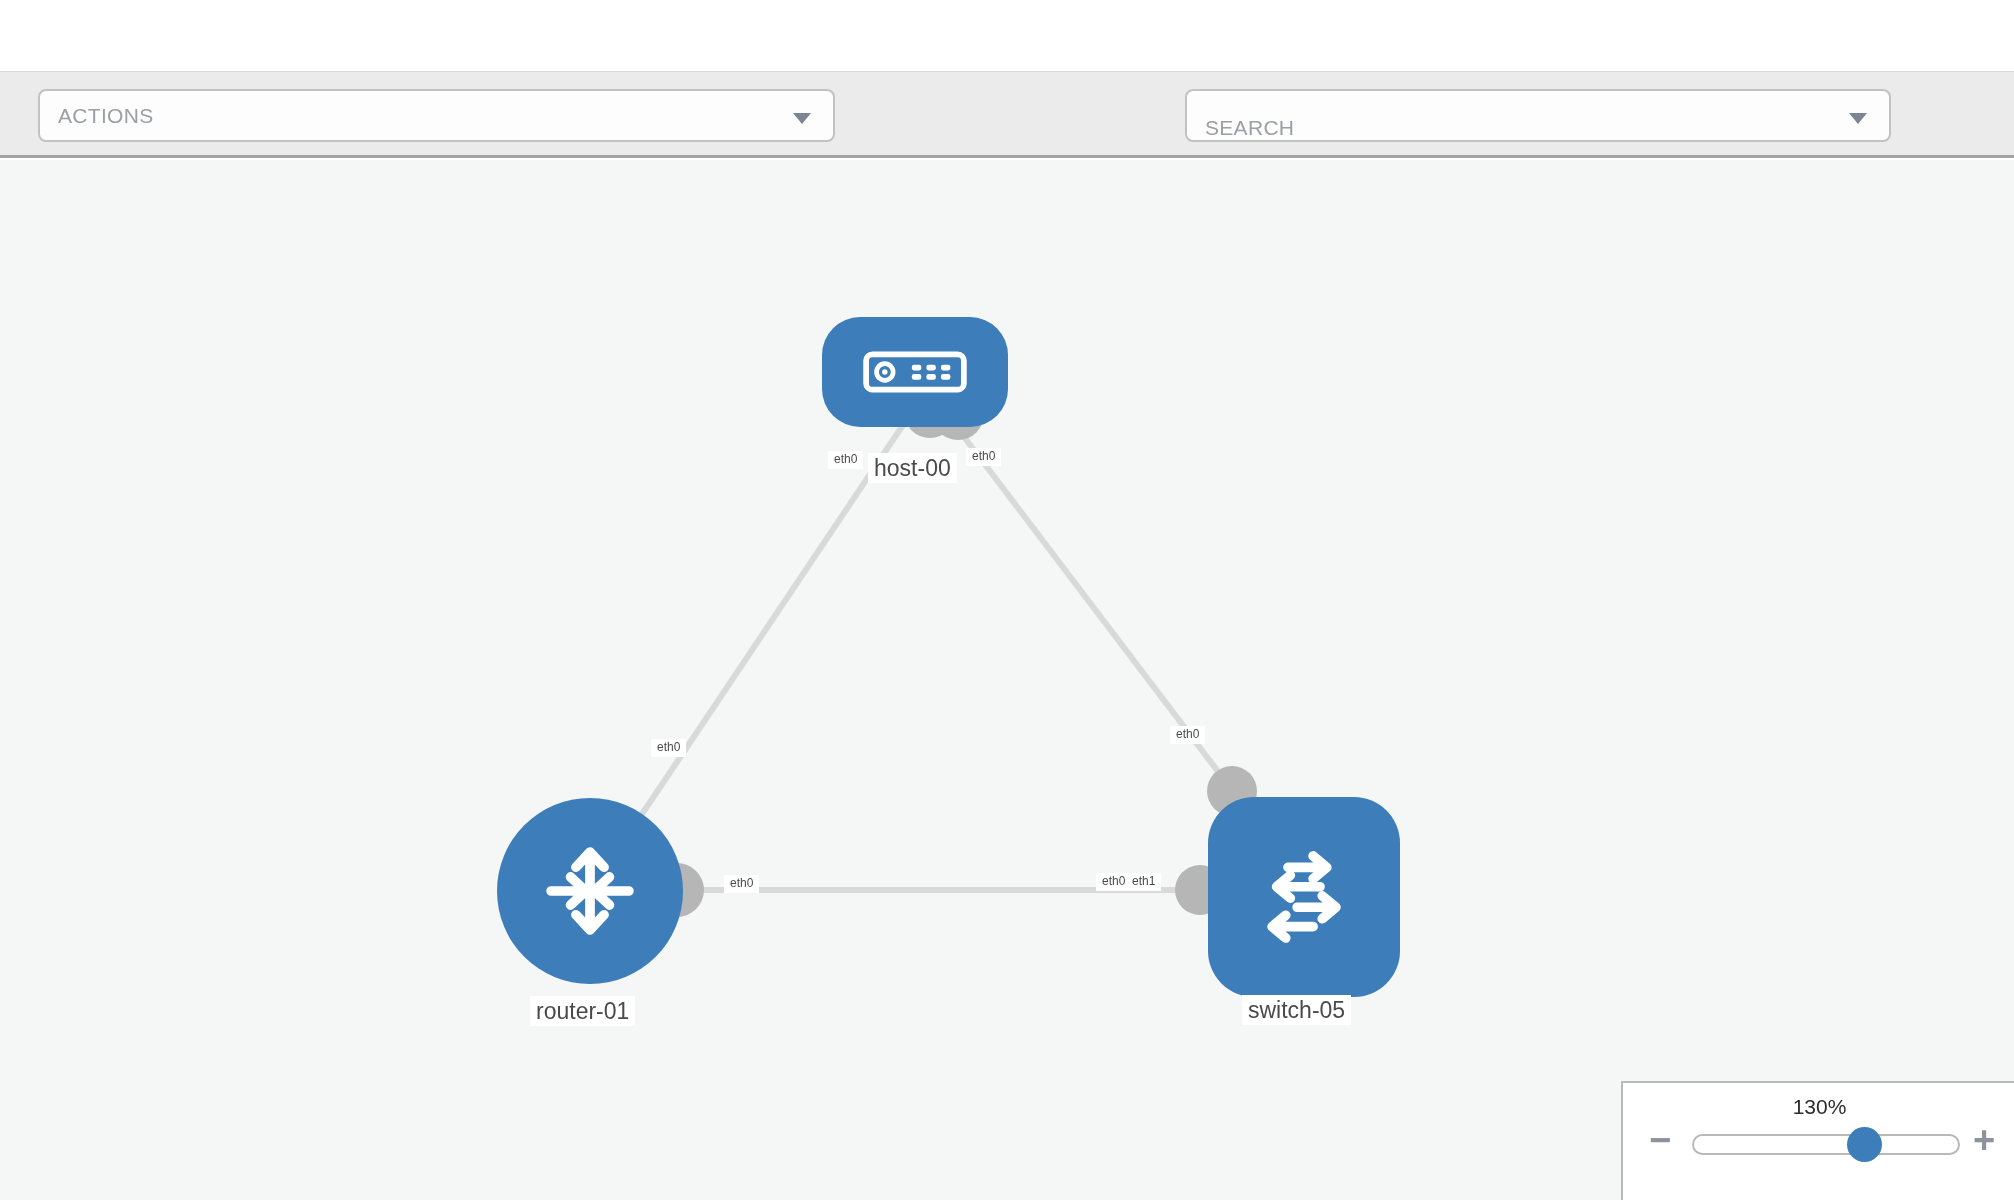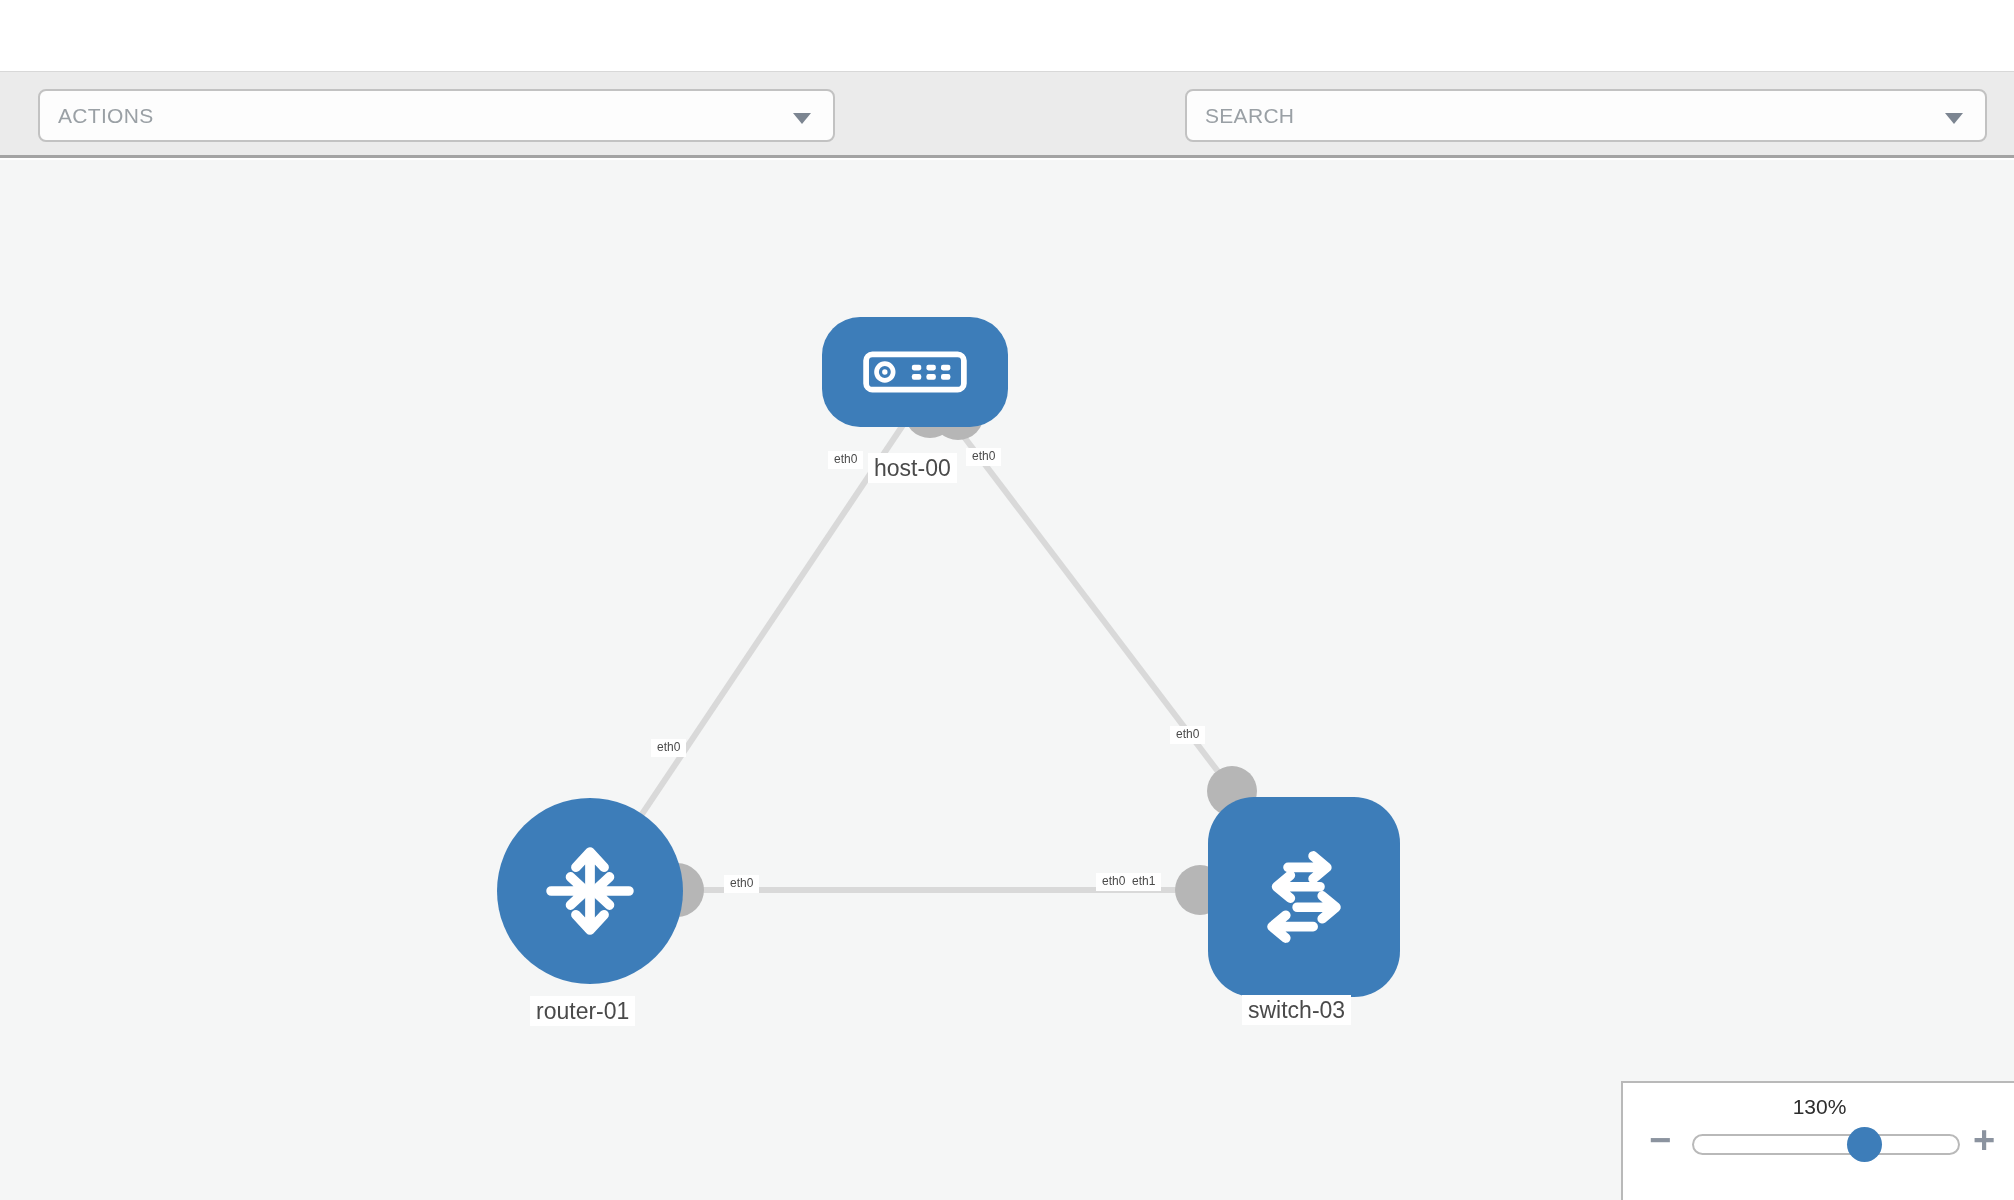--- a/index.html
+++ b/index.html
@@ -15,21 +15,21 @@
   .close-btn .bar { position:absolute; left:9px; top:16px; width:18px; height:4.5px; border-radius:3px; background:#ffffff; }
   .close-btn .bar.a { transform:rotate(45deg); }
   .close-btn .bar.b { transform:rotate(-45deg); }
 
   
   .toolbar { position:absolute; left:0; top:71px; width:2014px; height:87px; background:#ebebeb;
              border-top:1px solid #d8d8d8; border-bottom:3px solid #a3a3a3; }
   .combo { position:absolute; top:17px; height:53px; background:#fdfdfd; border:2px solid #c2c2c2;
            border-radius:8px; display:flex; align-items:center; padding:0 18px; cursor:pointer; }
   .combo-actions { left:38px; width:797px; }
-  .combo-search  { left:1185px; width:802px; }
+  .combo-search  { left:1185px; width:706px;align-items:flex-end; }
   .combo .ph { font-size:21px; color:#9aa0a5; letter-spacing:0.3px; }
   .caret { position:absolute; right:22px; top:22px; width:0; height:0;
            border-left:9px solid transparent; border-right:9px solid transparent; border-top:11px solid #7c8591; }
   .tool-icon { position:absolute; top:95px; width:36px; height:36px; cursor:pointer; }
   .tool-icon.wrench { left:1050px; }
   .tool-icon.key { left:1118px; }
 
   
   .canvas { position:absolute; left:0; top:160px; width:2014px; height:1040px; background:#f5f6f6; }
   #wires { position:absolute; left:0; top:0; width:2014px; height:1200px; z-index:1; pointer-events:none; }
@@ -141,21 +141,21 @@
   <span class="lbl if-lbl" style="left:828px; top:451px;">eth0</span>
   <span class="lbl if-lbl" style="left:966px; top:448px;">eth0</span>
   <span class="lbl if-lbl" style="left:651px; top:739px;">eth0</span>
   <span class="lbl if-lbl" style="left:1170px; top:726px;">eth0</span>
   <span class="lbl if-lbl" style="left:724px; top:875px;">eth0</span>
   <span class="lbl if-lbl" style="left:1096px; top:873px;">eth0</span>
   <span class="lbl if-lbl" style="left:1126px; top:873px;">eth1</span>
 
   <span class="lbl node-lbl" style="left:868px; top:440px;margin-top:13px;">host-00</span>
   <span class="lbl node-lbl" style="left:530px; top:996px;">router-01</span>
-  <span class="lbl node-lbl" style="left:1242px; top:995px;">switch-03</span>
+  <span class="lbl node-lbl" style="left:1242px; top:995px;">switch-05</span>
 
   <div class="zoom-panel">
     <div class="zoom-level">130%</div>
     <div class="zoom-minus">−</div>
     <div class="zoom-track"></div>
     <div class="zoom-knob"></div>
     <div class="zoom-plus">+</div>
   </div>
 
 </div>

